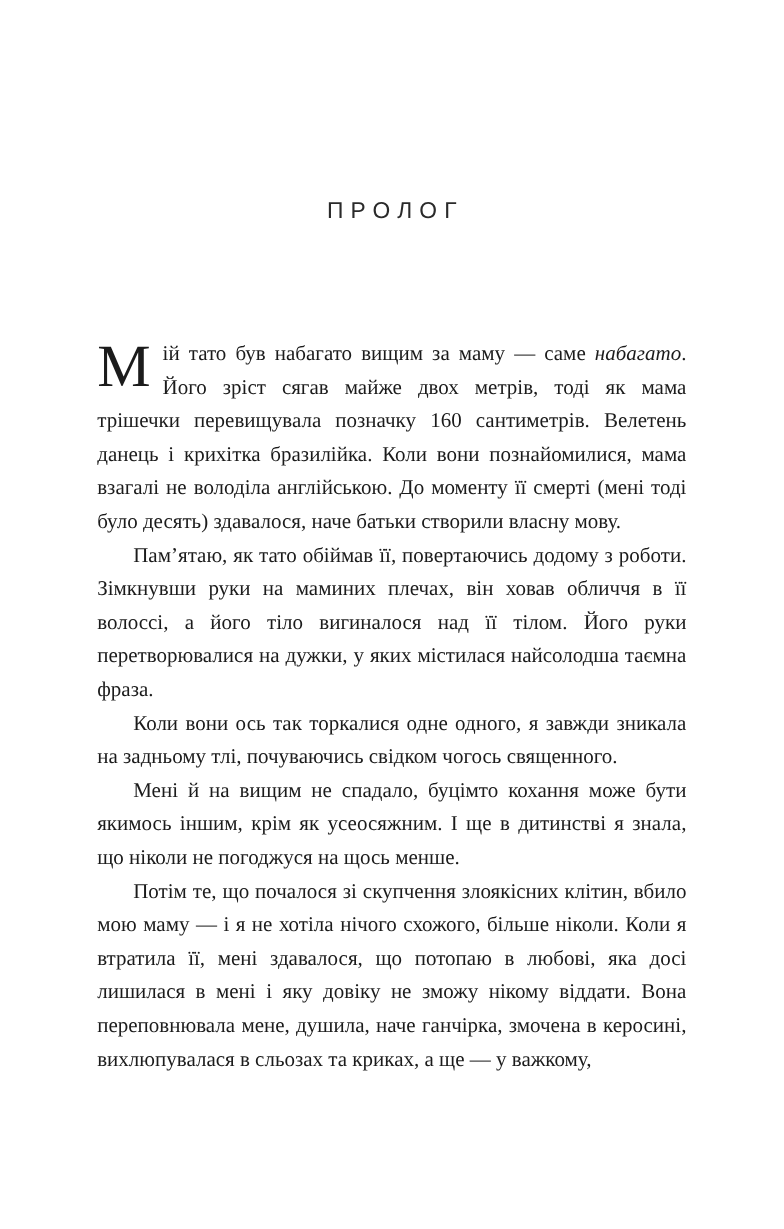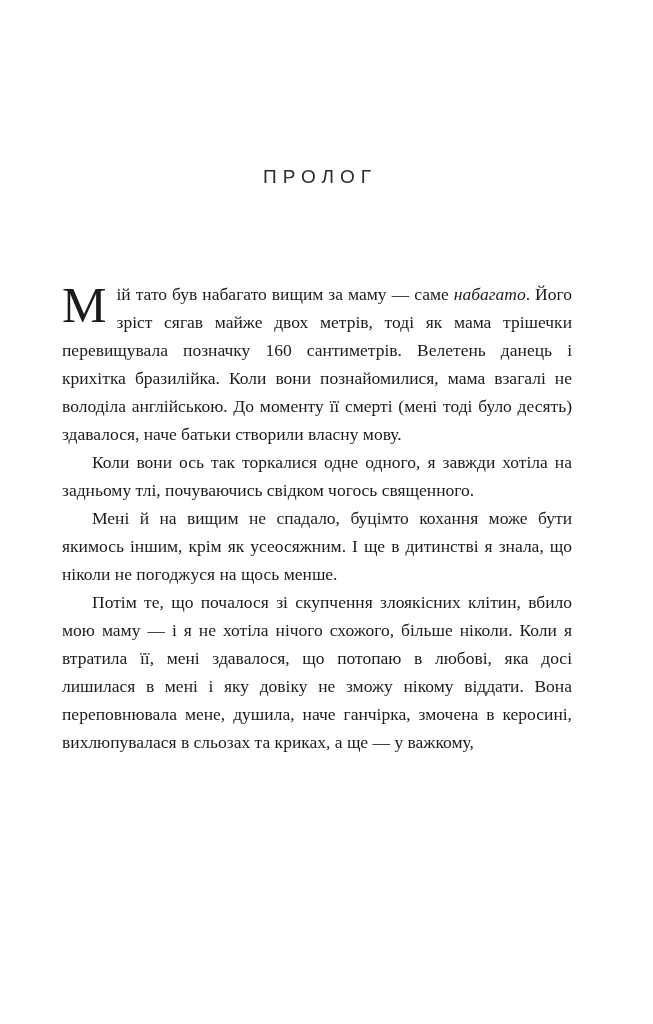--- a/index.html
+++ b/index.html
@@ -12,21 +12,21 @@
     height: 1024px;
     overflow: hidden;
     color: #1b1b1b;
     font-family: "Liberation Serif", serif;
     -webkit-font-smoothing: antialiased;
   }
   .page {
     box-sizing: border-box;
     width: 653px;
     height: 1024px;
-    padding: 166px 81px 0 62px;
+    padding: 166px 81px 0 81px;
   }
   .chapter-title {
     margin: 0 0 92px 0;
     text-align: center;
     font-family: "Liberation Sans", sans-serif;
     font-weight: 400;
     font-size: 19px;
     letter-spacing: 6px;
     color: #2a2a2a;
     text-indent: 6px; 
@@ -59,22 +59,23 @@
 <main class="page">
 
   <h1 class="chapter-title">ПРОЛОГ</h1>
 
   <section class="body-text">
 
     <p class="first">
       <span class="dropcap">М</span><span>ій тато був набагато вищим за маму — саме </span><em>набагато</em><span>. Його зріст сягав майже двох метрів, тоді як мама трішечки перевищувала позначку 160 сантиметрів. Велетень данець і крихітка бразилійка. Коли вони познайомилися, мама взагалі не володіла англійською. До моменту її смерті (мені тоді було десять) здавалося, наче батьки створили власну мову.</span>
     </p>
 
+    <p class="indent">Пам’ятаю, як тато обіймав її, повертаючись додому з роботи. Зімкнувши руки на маминих плечах, він ховав обличчя в її волоссі, а його тіло вигиналося над її тілом. Його руки перетворювалися на дужки, у яких містилася найсолодша таємна фраза.</p>
 
-    <p class="indent">Коли вони ось так торкалися одне одного, я завжди хотіла на задньому тлі, почуваючись свідком чогось священного.</p>
+    <p class="indent">Коли вони ось так торкалися одне одного, я завжди зникала на задньому тлі, почуваючись свідком чогось священного.</p>
 
     <p class="indent">Мені й на вищим не спадало, буцімто кохання може бути якимось іншим, крім як усеосяжним. І ще в дитинстві я знала, що ніколи не погоджуся на щось менше.</p>
 
     <p class="indent">Потім те, що почалося зі скупчення злоякісних клітин, вбило мою маму — і я не хотіла нічого схожого, більше ніколи. Коли я втратила її, мені здавалося, що потопаю в любові, яка досі лишилася в мені і яку довіку не зможу нікому віддати. Вона переповнювала мене, душила, наче ганчірка, змочена в керосині, вихлюпувалася в сльозах та криках, а ще — у важкому,</p>
 
   </section>
 
 </main>
 
 </body></html>

